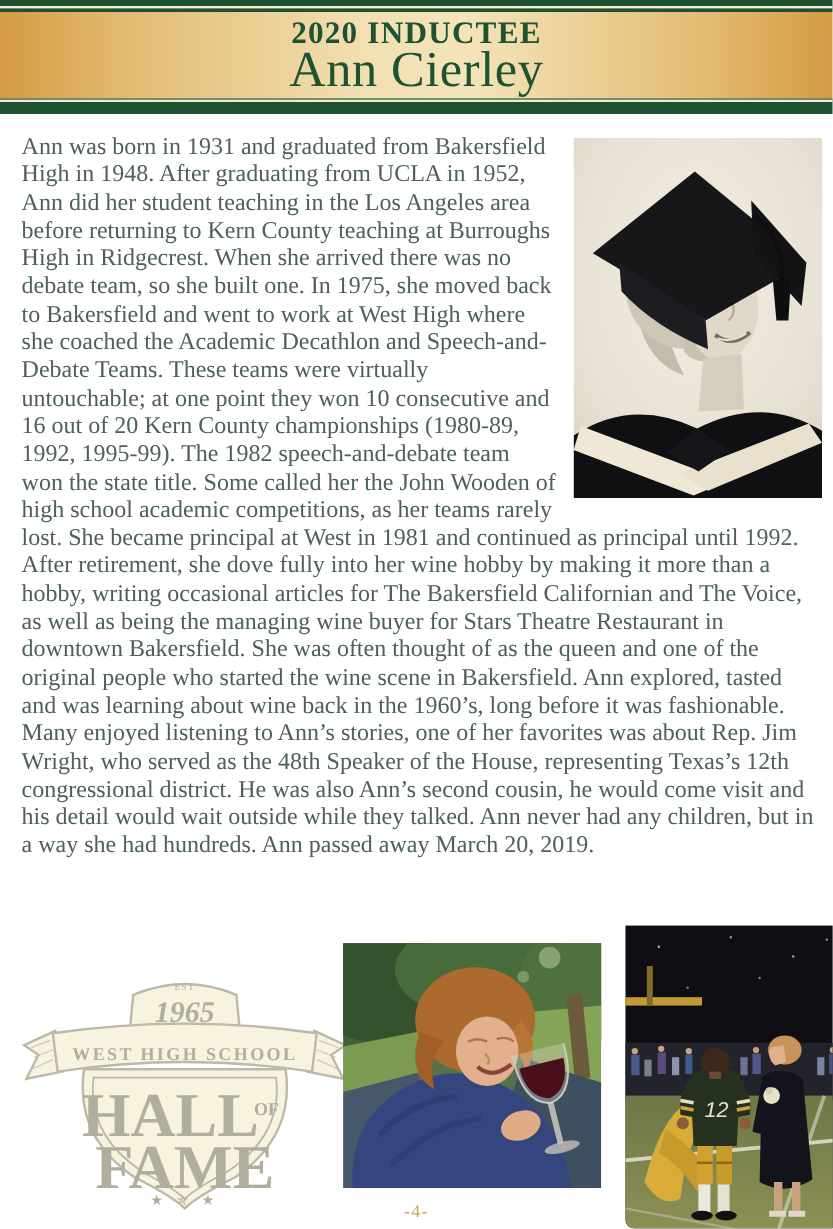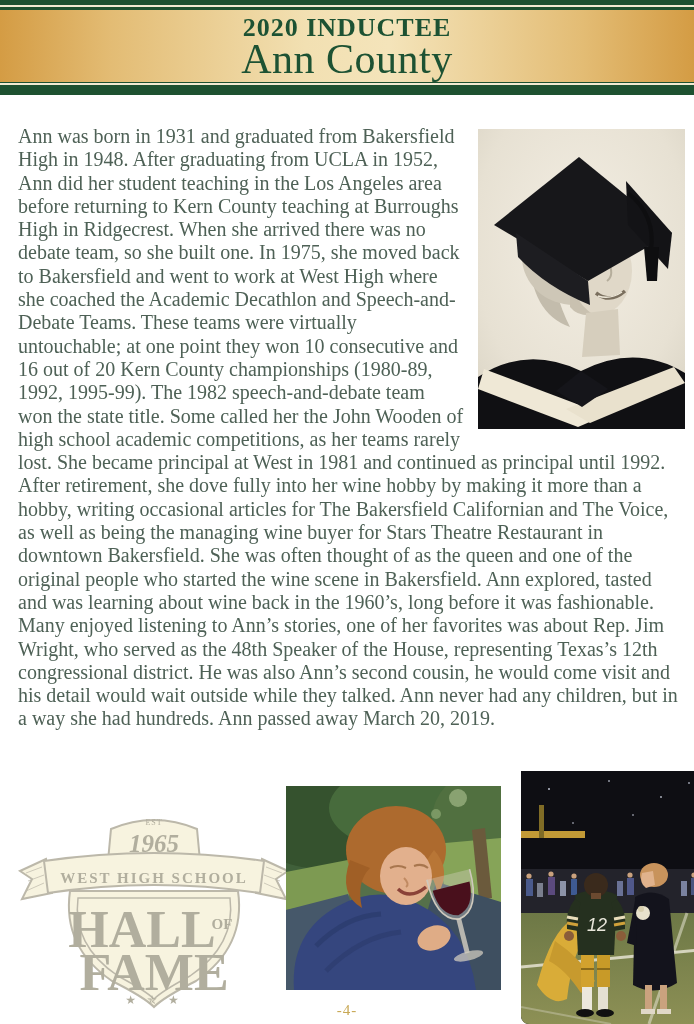--- a/index.html
+++ b/index.html
@@ -15,21 +15,21 @@
   .hdr-bar-bottom { height:13px; }
   .hdr-bar-bottom::before { content:""; position:absolute; left:0; right:0; top:1px; height:2px; background:#f3ead1; }
   .gold-band {
     height:68px; text-align:center; color:#1d5233; padding-top:4px; box-sizing:content-box;
     background:linear-gradient(90deg,#d49c44 0%,#e3bc74 16%,#f2e0b2 44%,#f4e4ba 56%,#e3bc74 84%,#d49c44 100%);
   }
   .hdr-eyebrow { font-size:26px; line-height:27px; letter-spacing:1px;font-weight:bold; }
   .hdr-name { font-size:42px; line-height:37px; letter-spacing:0.5px; }
 
   
-  main { padding:30px 9px 0 18px; }
+  main { padding:16px 9px 0 18px; }
   .grad-photo {
     float:right; width:207px; height:300px; margin:4px 0 14px 14px; display:block;
   }
   .grad-photo svg, .wine-photo svg, .football-photo svg, .hof-logo svg { display:block; width:100%; height:100%; }
   .bio {
     margin:0; font-size:20px; line-height:23.3px; color:#4e6156; text-align:left;
   }
 
   
   .hof-logo { position:absolute; left:12px; top:795px; width:285px; height:220px; opacity:0.9; z-index:1; }
@@ -43,21 +43,21 @@
 </style>
 </head>
 <body>
 
 <div class="page">
 
   <header>
     <div class="hdr-bar hdr-bar-top"></div>
     <div class="gold-band">
       <div class="hdr-eyebrow">2020 INDUCTEE</div>
-      <div class="hdr-name">Ann County</div>
+      <div class="hdr-name">Ann Cierley</div>
     </div>
     <div class="hdr-bar hdr-bar-bottom"></div>
   </header>
 
   <main>
     <figure class="grad-photo">
       <svg viewBox="0 0 207 300" preserveAspectRatio="none">
         <defs>
           <radialGradient id="gv" cx="50%" cy="38%" r="80%">
             <stop offset="0%" stop-color="#f3eee3"></stop>

